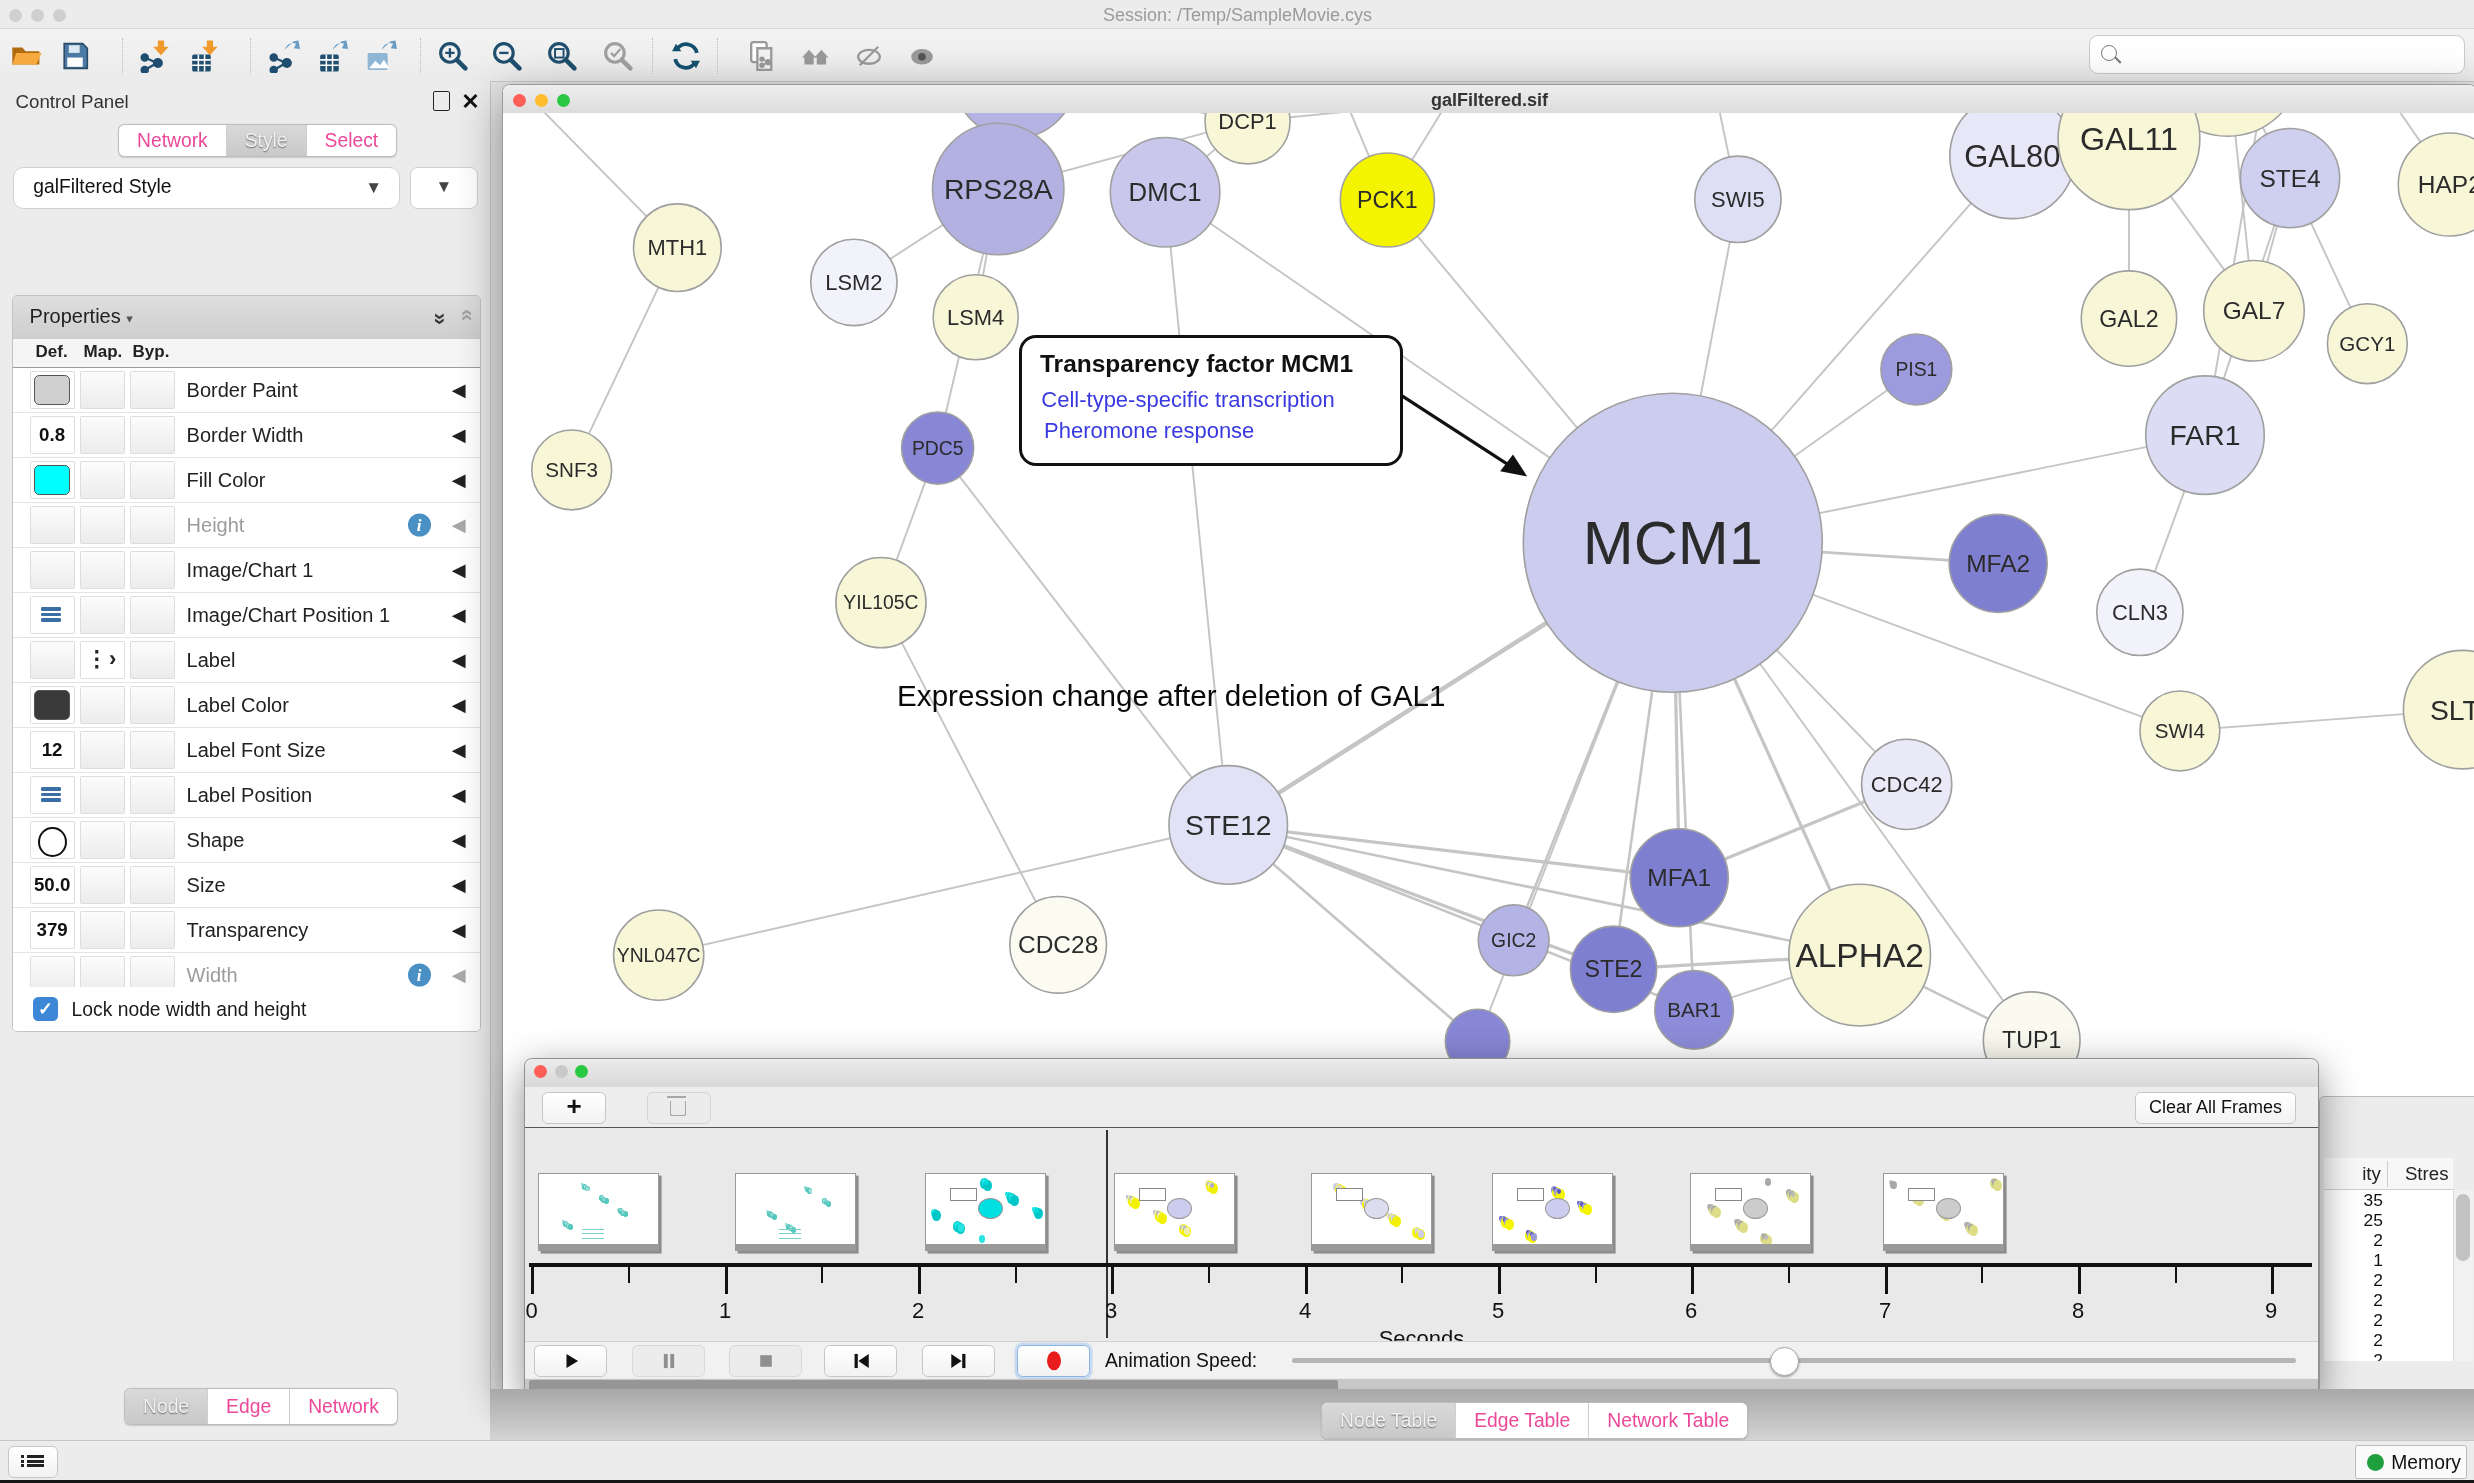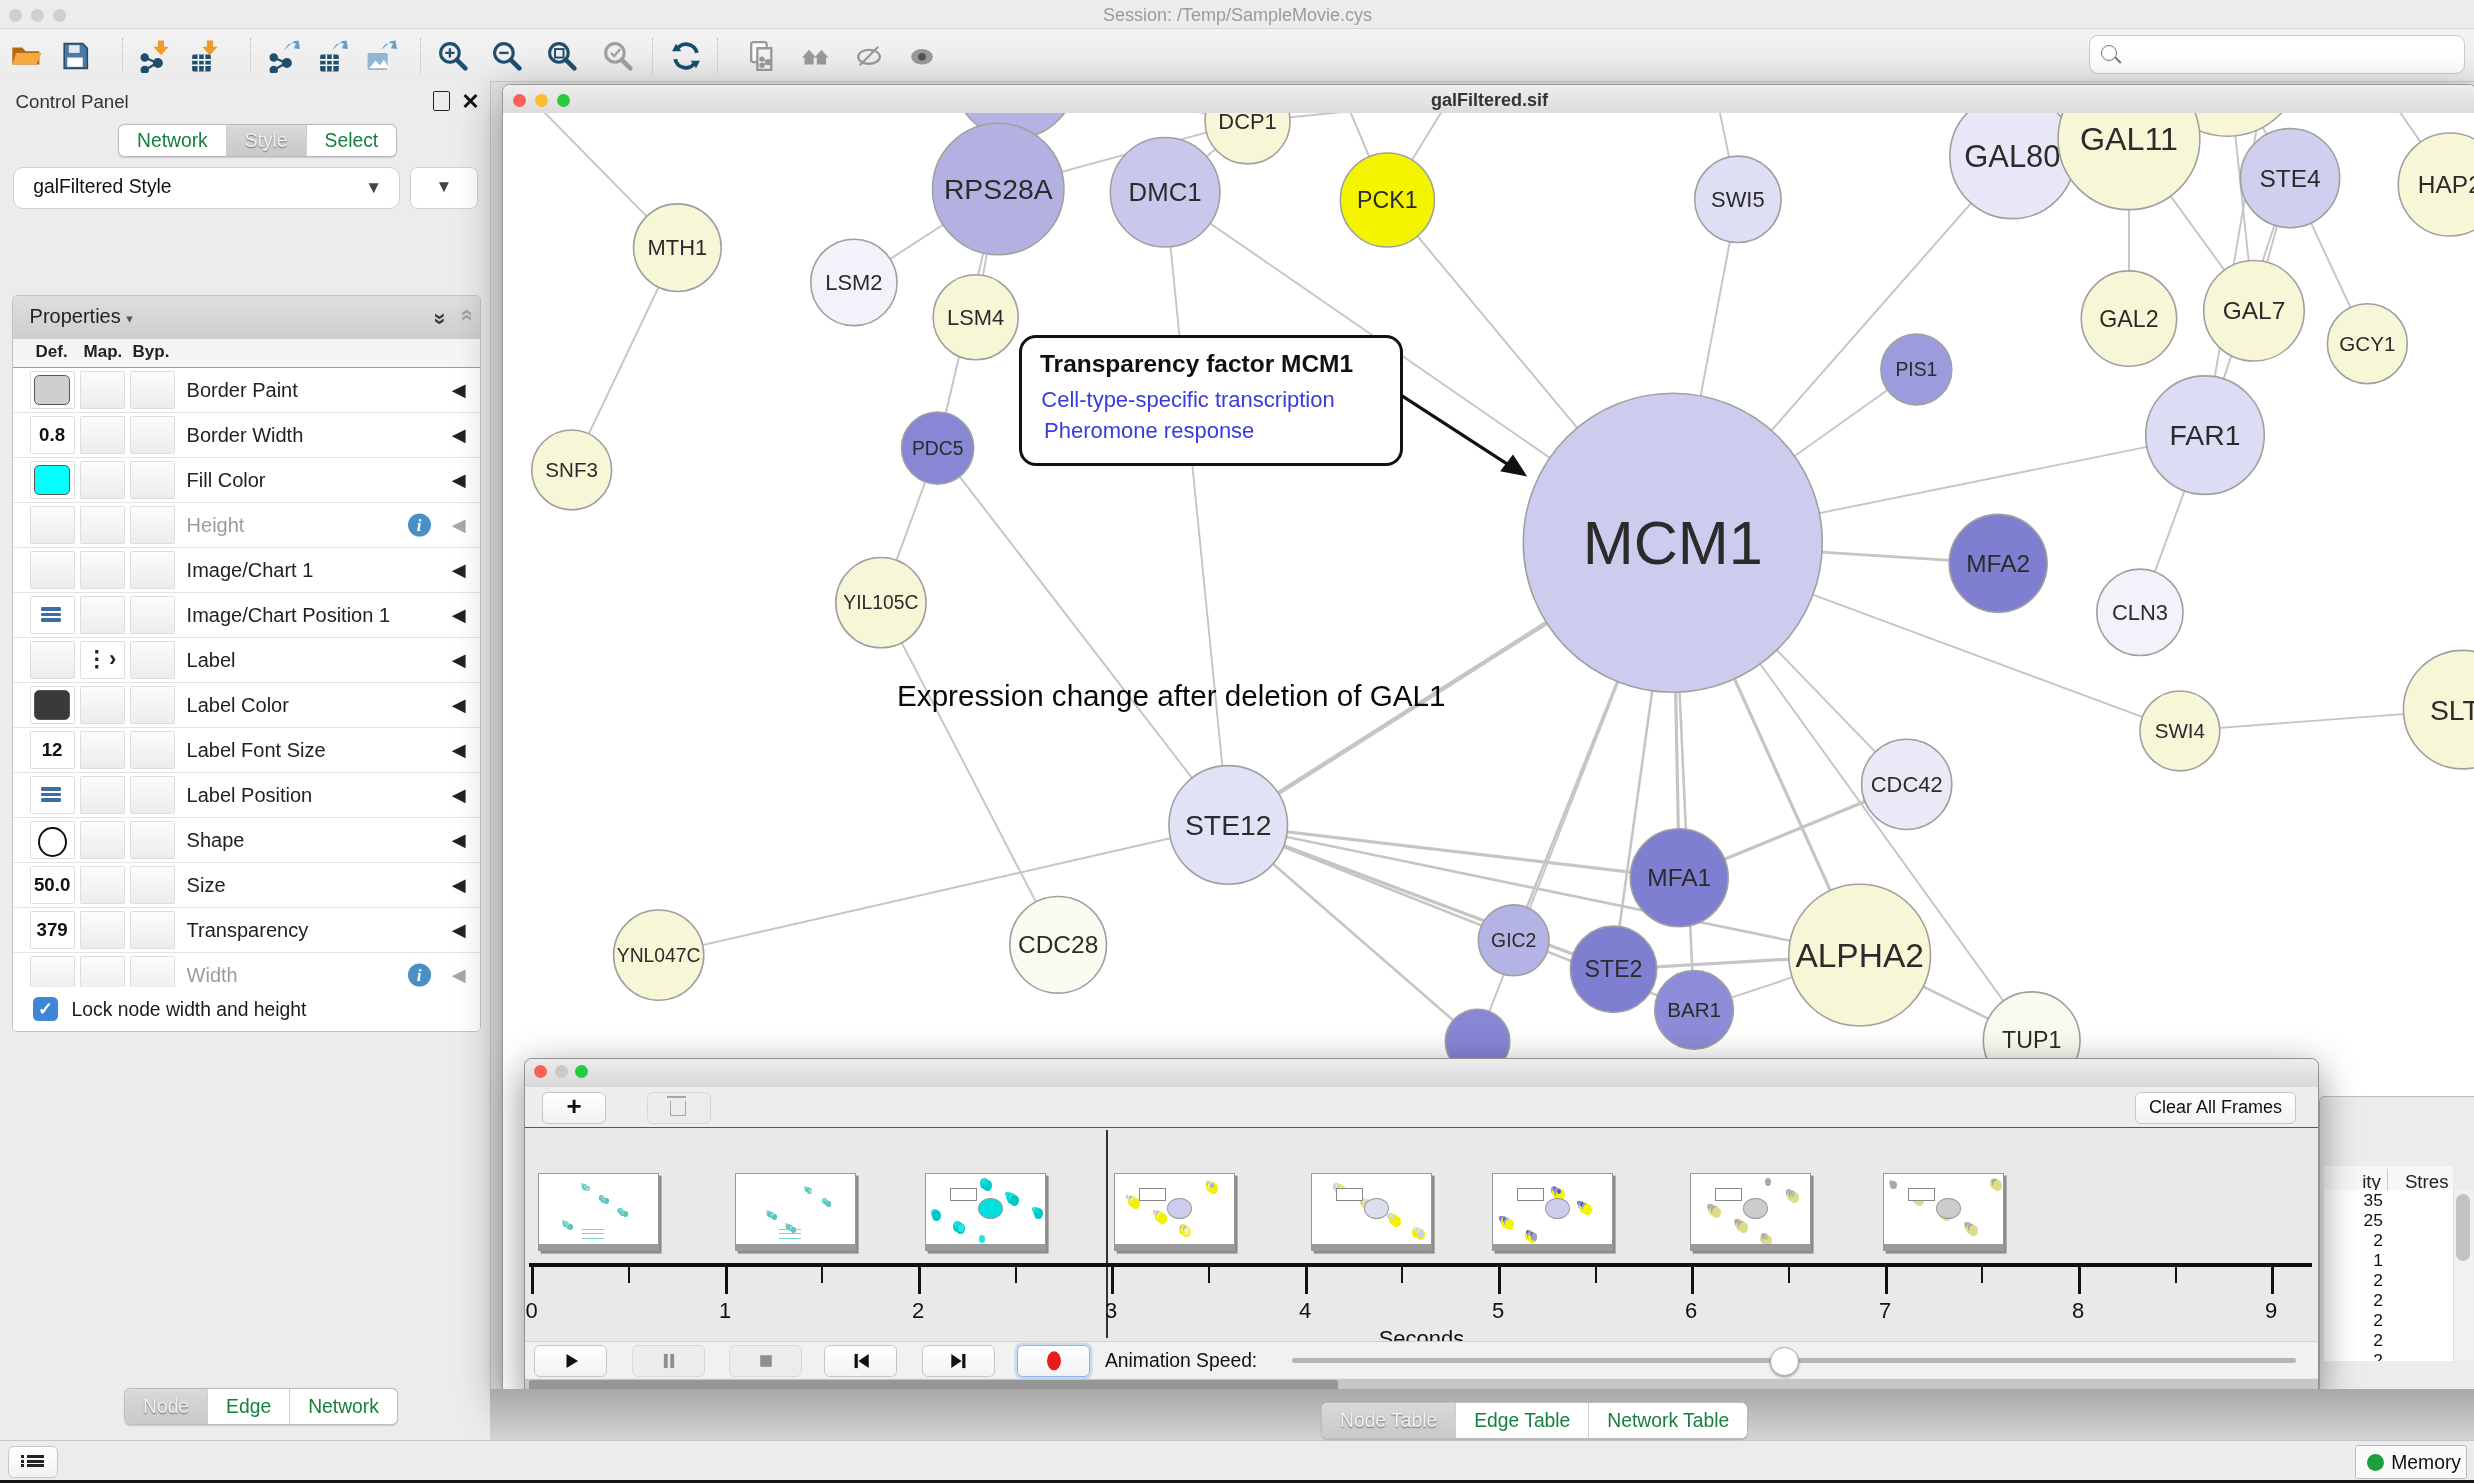--- a/index.html
+++ b/index.html
@@ -15,21 +15,21 @@
   #search-box{position:absolute;right:10.3px;top:6.4px;width:374px;height:37px;background:#fff;border:1.3px solid #c9c9c9;border-radius:9px;}
   #search-box .mag{position:absolute;left:11.6px;top:9px;width:14px;height:14px;border:1.9px solid #777;border-radius:50%;}
   #search-box .mag::after{content:"";position:absolute;left:12.2px;top:12.2px;width:7.7px;height:1.9px;background:#777;transform:rotate(45deg);}
   #search-box input{position:absolute;left:39px;top:2.6px;width:319px;height:28px;border:none;outline:none;font-size:18px;background:transparent;}
   
   #cpanel{position:absolute;left:0;top:81px;width:490px;height:1359px;background:#ececec;border-right:0.6px solid #c6c6c6;}
   #cp-title{position:absolute;left:15.5px;top:10.3px;font-size:18.7px;color:#333;}
   #cp-float{position:absolute;right:40px;top:10.3px;width:15.5px;height:18px;border:1.9px solid #222;border-radius:1.9px;}
   #cp-close{position:absolute;right:10.3px;top:7.7px;font-size:22px;color:#111;font-weight:bold;}
   .seg{position:absolute;display:flex;background:#fff;border:0.6px solid #bdbdbd;border-radius:6.4px;overflow:hidden;box-shadow:0 0.6px 1.3px rgba(0,0,0,.15);}
-  .seg span{display:flex;align-items:center;justify-content:center;font-size:19.3px;color:#15803d;border-left:0.6px solid #cfcfcf;padding:0 18px;white-space:nowrap;}
+  .seg span{display:flex;align-items:center;justify-content:center;font-size:19.3px;color:#ec4899;border-left:0.6px solid #cfcfcf;padding:0 18px;white-space:nowrap;}
   .seg span:first-child{border-left:none;}
   .seg span.active{background:linear-gradient(#d9d9d9,#c9c9c9);color:#f2f2f2;text-shadow:0 0.6px 1.3px rgba(90,90,90,.9);}
   #cp-tabs{left:118px;top:43px;height:31px;}
   #style-combo{position:absolute;left:13px;top:86px;width:385px;height:40px;background:#fff;border:1.3px solid #cfcfcf;border-radius:10.3px;}
   #style-combo .val{position:absolute;left:19.3px;top:8.4px;font-size:19.3px;color:#111;}
   .caret{color:#444;font-size:17px;}
   #style-combo .caret{position:absolute;right:17px;top:10.3px;}
   #style-menu-btn{position:absolute;left:410px;top:86px;width:66px;height:40px;background:#fff;border:1.3px solid #cfcfcf;border-radius:7.7px;text-align:center;line-height:37px;}
   #props{position:absolute;left:11.6px;top:214px;width:467px;height:735px;background:#fff;border:1.3px solid #c2c2c2;border-radius:5.2px;}
   #props-head{position:absolute;left:0;top:0;right:0;height:43px;background:linear-gradient(#dedede,#cecece);border-bottom:0.6px solid #bdbdbd;border-radius:3.9px 3.9px 0 0;}
@@ -64,21 +64,21 @@
   #net-titlebar{position:absolute;left:0;top:0;right:0;height:28px;background:linear-gradient(#eeeeee,#dcdcdc);border-bottom:0.6px solid #b0b0b0;border-radius:7.7px 7.7px 0 0;}
   #net-title{position:absolute;left:0;right:0;top:5.2px;text-align:center;font-size:18px;color:#333;font-weight:bold;}
   #net-canvas{position:absolute;left:0;top:28px;right:0;bottom:0;overflow:hidden;background:#fff;}
   #net-svg{position:absolute;left:0;top:0;}
   #annot{position:absolute;left:516px;top:222px;width:378px;height:125px;background:#fff;border:3.9px solid #111;border-radius:17px;}
   #annot .t{position:absolute;left:18px;top:11.6px;font-size:24.5px;font-weight:bold;color:#111;}
   #annot .l1{position:absolute;left:19.3px;top:49px;font-size:22px;color:#3a3ae0;}
   #annot .l2{position:absolute;left:22px;top:80px;font-size:22px;color:#3a3ae0;}
   
   #tpanel{position:absolute;left:2319px;top:1096px;width:156px;height:302px;background:#ececec;border:1.3px solid #bdbdbd;border-radius:5.2px 0 0 5.2px;}
-  #tpanel-head{position:absolute;left:3.9px;top:61px;width:129px;height:31px;background:#f7f7f7;border-bottom:1.3px solid #cfcfcf;overflow:hidden;margin-top:8px;}
+  #tpanel-head{position:absolute;left:3.9px;top:61px;width:129px;height:31px;background:#f7f7f7;border-bottom:1.3px solid #cfcfcf;overflow:hidden;}
   #tpanel-head .h1{position:absolute;left:0px;top:5.2px;width:57px;text-align:right;font-size:18.7px;color:#222;}
   #tpanel-head .hdiv{position:absolute;left:63px;top:2.6px;height:26px;border-left:1.3px solid #ccc;}
   #tpanel-head .h2{position:absolute;left:81px;top:5.2px;font-size:18.7px;color:#222;}
   #tpanel-body{position:absolute;left:3.9px;top:93px;width:129px;height:171px;background:#fff;overflow:hidden;}
   .trow{height:20px;font-size:17.4px;color:#111;text-align:right;width:59px;}
   #tpanel-scroll{position:absolute;right:2.6px;top:93px;width:19.3px;height:171px;background:#f1f1f1;border-left:0.6px solid #ddd;}
   #tpanel-thumb{position:absolute;left:1.9px;top:3.9px;width:14px;height:67px;background:#c2c2c2;border-radius:7px;}
   
   #cyan{position:absolute;left:524px;top:1058px;width:1793px;height:334px;background:#e9e9e9;border-radius:7.7px 7.7px 0 0;box-shadow:0 11.6px 39px rgba(0,0,0,.45);border:0.6px solid #909090;}
   #cyan-titlebar{position:absolute;left:0;top:0;right:0;height:28px;background:linear-gradient(#ececec,#d8d8d8);border-bottom:0.6px solid #bbb;border-radius:7.7px 7.7px 0 0;}

